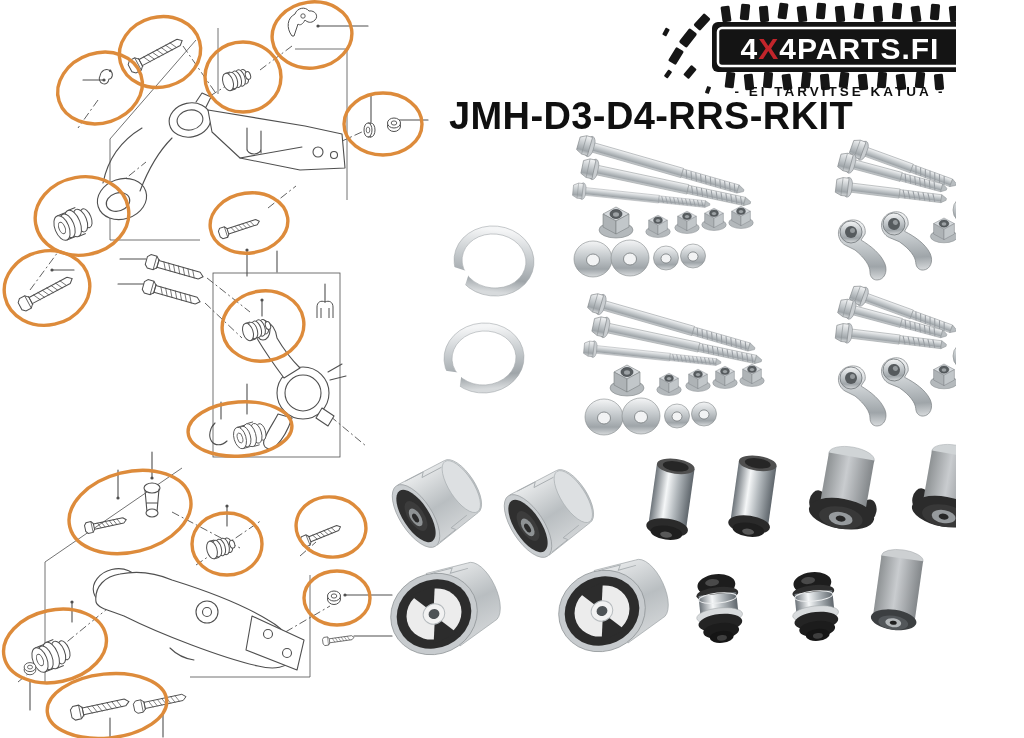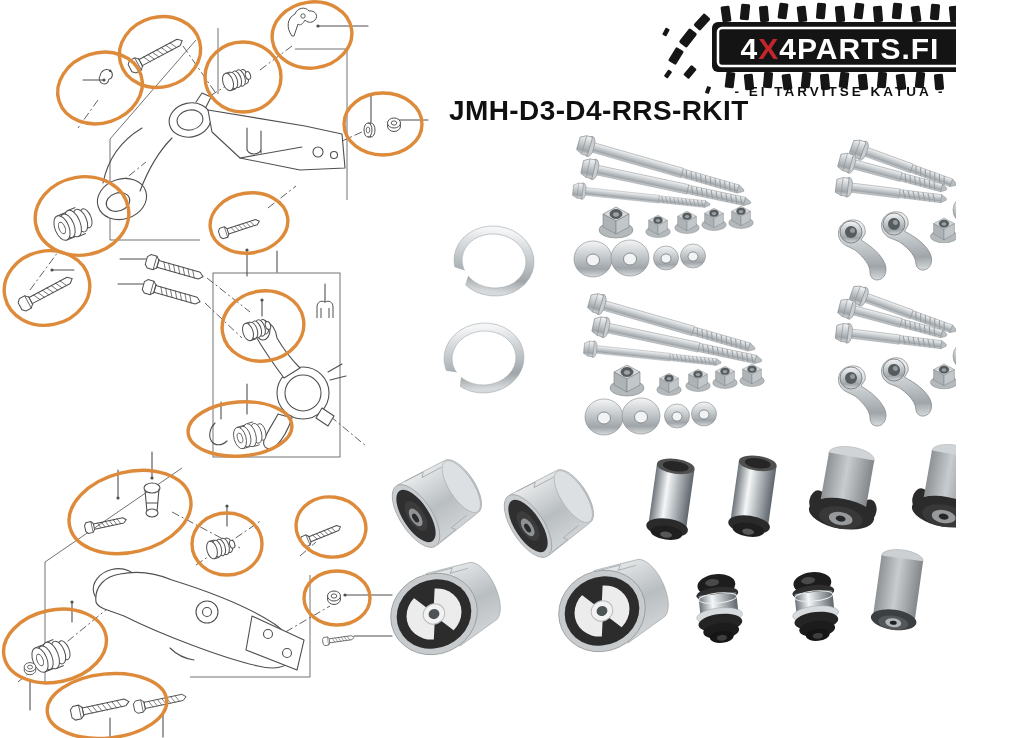--- a/index.html
+++ b/index.html
@@ -1,19 +1,19 @@
 <!DOCTYPE html>
 <html style="--accent: #dd8b3b; --line: #4f4f4f; --ink: #101010; --logo-bg: #141414; --logo-accent: #c2252b; --paper: #ffffff;"><head>
 <meta charset="utf-8">
 <style>
   html,body{margin:0;padding:0;background:#fff;}
   #canvas{position:relative;width:956px;height:738px;background:var(--paper,#ffffff);
           overflow:hidden;font-family:"Liberation Sans",sans-serif;}
   #art{position:absolute;left:0;top:0;}
-  .title{position:absolute;left:449px;top:95px;font-size:28px;font-weight:bold;
+  .title{position:absolute;left:449px;top:95px;font-size:38px;font-weight:bold;
          letter-spacing:.4px;color:var(--ink,#101010);white-space:nowrap;}
   
   .ln{fill:none;stroke:var(--line,#4f4f4f);stroke-width:1.1;stroke-linecap:round;stroke-linejoin:round;}
   .lnf{fill:#ffffff;stroke:var(--line,#4f4f4f);stroke-width:1.1;stroke-linejoin:round;}
   .thin{fill:none;stroke:var(--line,#4f4f4f);stroke-width:0.8;}
   .dd{fill:none;stroke:var(--line,#4f4f4f);stroke-width:0.9;stroke-dasharray:8 3 2 3;}
   .hl{fill:none;stroke:var(--accent,#dd8b3b);stroke-width:3.4;}
   .dot{fill:var(--line,#4f4f4f);}
   .tread{fill:#161616;}
 </style>

